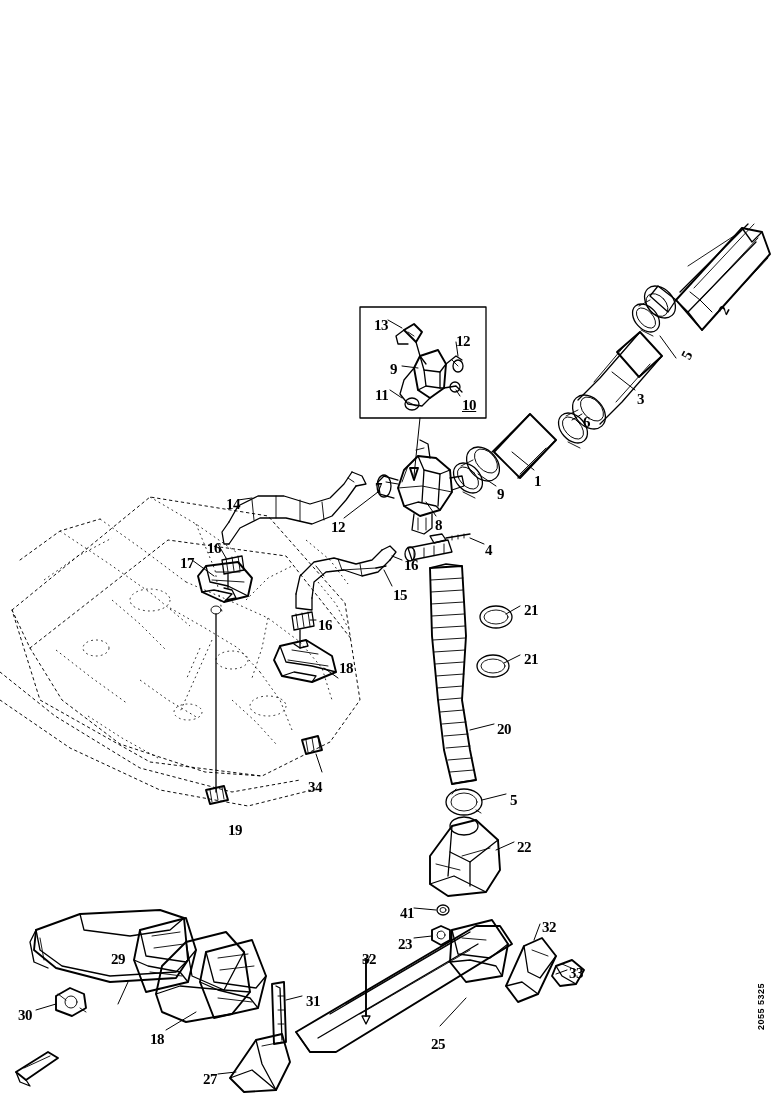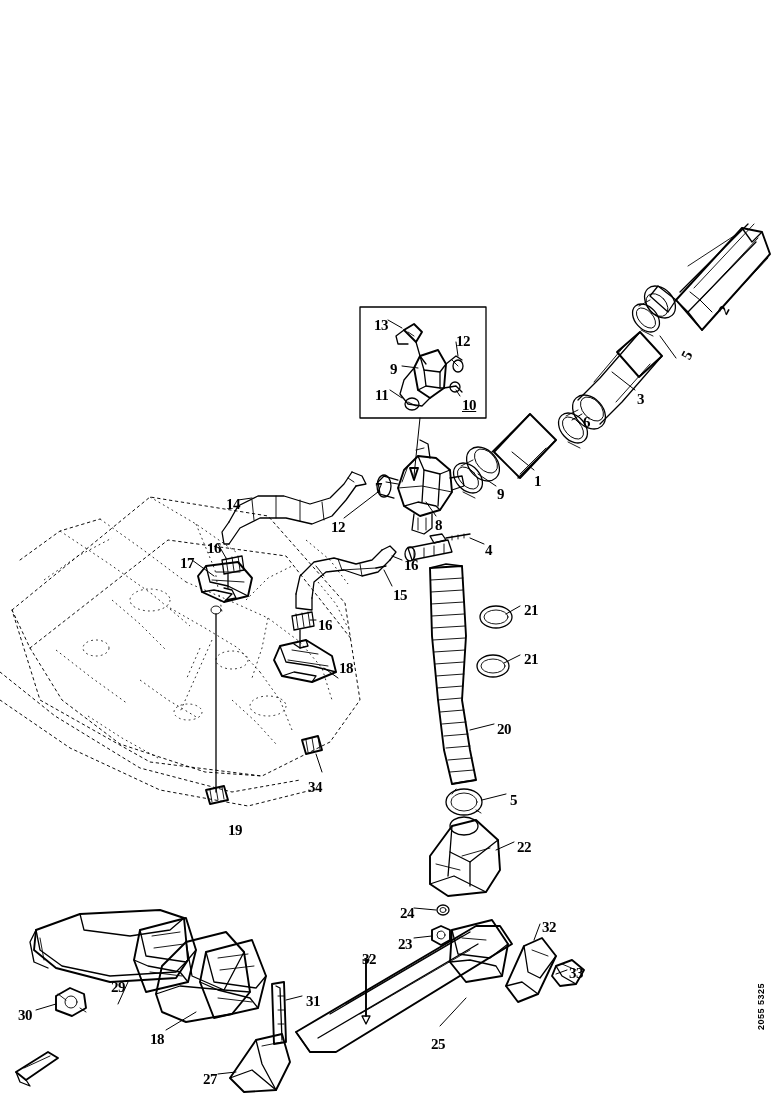--- a/index.html
+++ b/index.html
@@ -467,29 +467,29 @@
     <span class="callout" style="left:393px; top:588px;">15</span>
     <span class="callout" style="left:524px; top:603px;">21</span>
     <span class="callout" style="left:318px; top:618px;">16</span>
     <span class="callout" style="left:524px; top:652px;">21</span>
     <span class="callout" style="left:339px; top:661px;">18</span>
     <span class="callout" style="left:497px; top:722px;text-align:right;">20</span>
     <span class="callout" style="left:308px; top:780px;">34</span>
     <span class="callout" style="left:510px; top:793px;">5</span>
     <span class="callout" style="left:228px; top:823px;">19</span>
     <span class="callout" style="left:517px; top:840px;">22</span>
-    <span class="callout" style="left:400px; top:906px;">24</span>
+    <span class="callout" style="left:400px; top:906px;">41</span>
     <span class="callout" style="left:398px; top:937px;">23</span>
     <span class="callout" style="left:542px; top:920px;">32</span>
     <span class="callout" style="left:569px; top:966px;">33</span>
     <span class="callout" style="left:362px; top:952px;">32</span>
     <span class="callout" style="left:306px; top:994px;">31</span>
     <span class="callout" style="left:431px; top:1028px;margin-top:9px;">25</span>
     <span class="callout" style="left:18px;  top:1008px;">30</span>
-    <span class="callout" style="left:111px; top:980px;text-align:right;">29</span>
+    <span class="callout" style="left:111px; top:952px;text-align:right;">29</span>
     <span class="callout" style="left:150px; top:1032px;">18</span>
     <span class="callout" style="left:203px; top:1072px;">27</span>
   </div>
 
   <div>
     <span class="callout" style="left:374px; top:318px;">13</span>
     <span class="callout" style="left:456px; top:334px;">12</span>
     <span class="callout" style="left:390px; top:362px;">9</span>
     <span class="callout" style="left:375px; top:388px;">11</span>
     <span class="callout" style="left:462px; top:398px;text-decoration:underline;">10</span>

